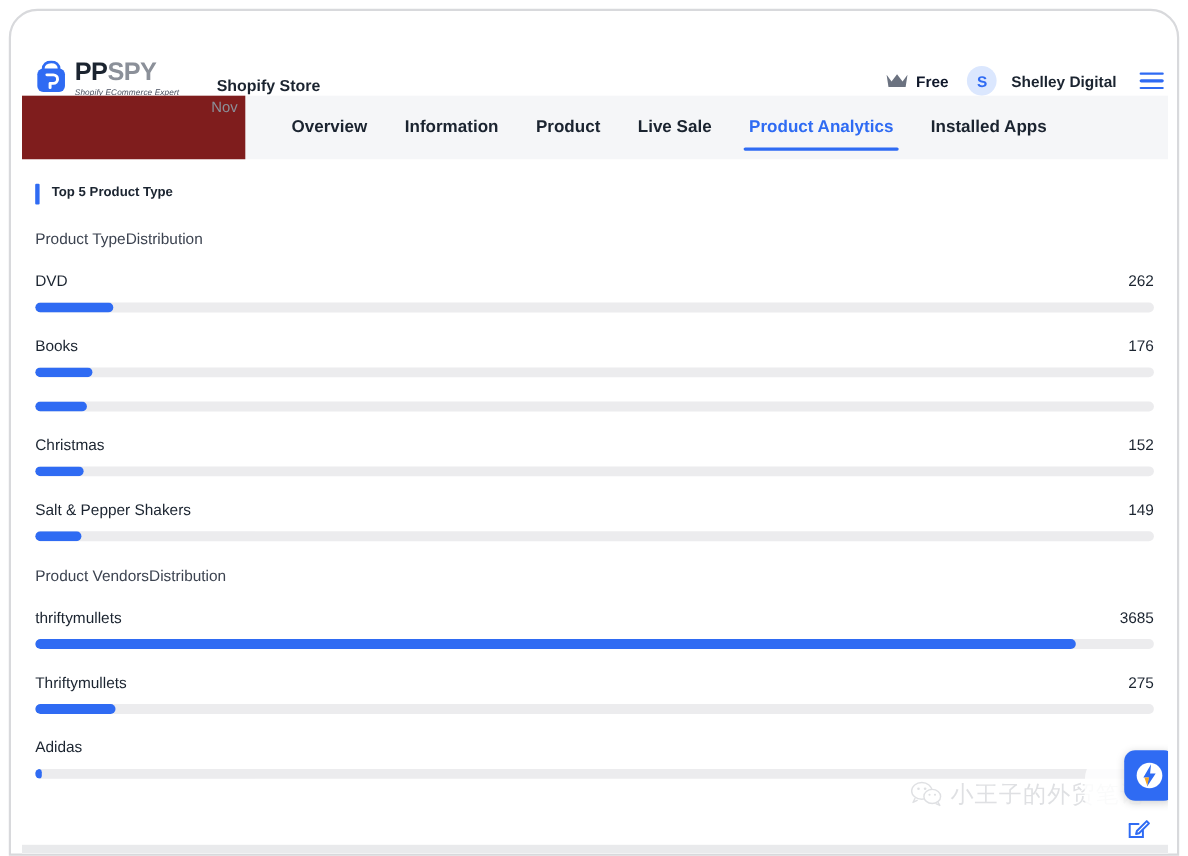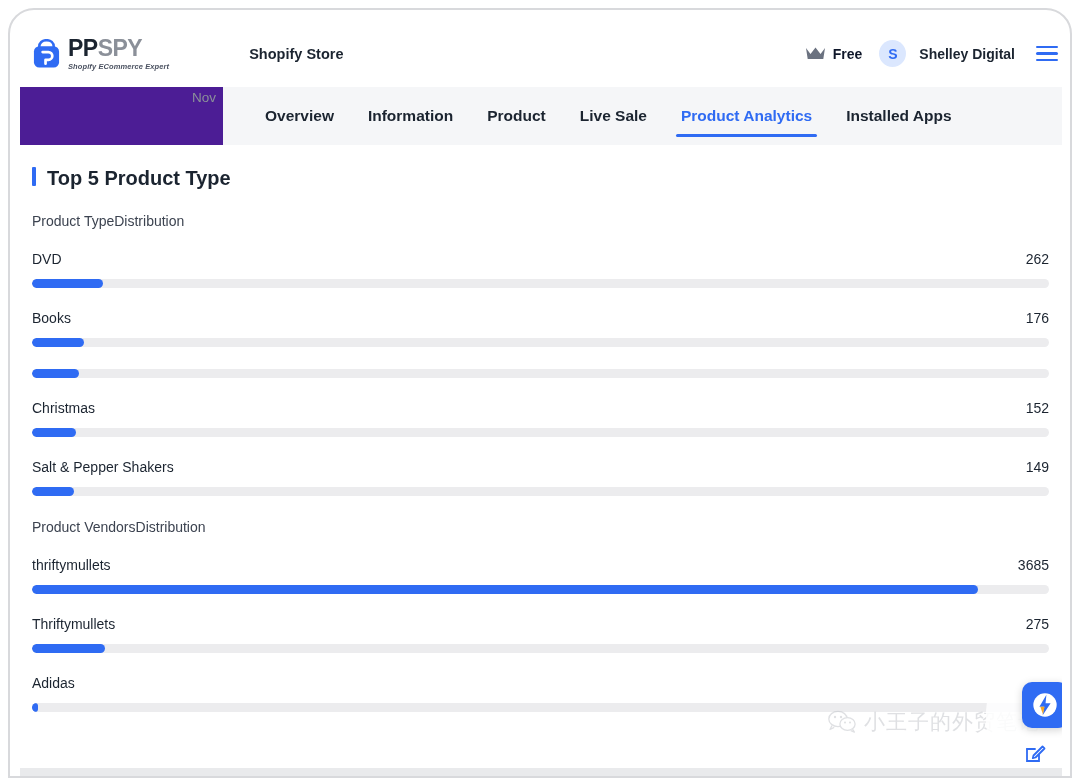--- a/index.html
+++ b/index.html
@@ -28,33 +28,32 @@
     background: #ffffff;
     overflow: hidden;
   }
 
   
   #app-header {
     position: relative;
     height: 67px;
     background: #ffffff;
     display: flex;
-    align-items: center;
+    align-items: flex-end;
     padding: 0 0 0 12px;
-    gap: 46px;
   }
   #brand-logo { display: flex; align-items: center; gap: 7px; }
   .bag-icon { width: 29px; height: 30px; display: block; }
   .logo-text-wrap { display: flex; flex-direction: column; line-height: 1; }
   .logo-word { font-size: 23px; font-weight: 700; letter-spacing: -0.5px; }
   .logo-pp { color: #1b2430; }
   .logo-spy { color: #8b9099; }
   .logo-tag {
     font-size: 7.5px; color: #4a5160; font-style: italic;
-    font-weight: 700; margin-top: 3px; letter-spacing: 0.1px;
+    font-weight: 400; margin-top: 3px; letter-spacing: 0.1px;
   }
   #store-name {
     margin-left: 34px;
     font-size: 14.5px; font-weight: 700; color: #1b2430;
   }
   #header-right {
     margin-left: auto;
     display: flex; align-items: center; gap: 11px;
     padding-right: 4px;
   }
@@ -78,21 +77,21 @@
   
   #tab-band {
     position: relative;
     height: 58px;
     background: #f5f6f8;
     display: flex;
     align-items: stretch;
   }
   #chart-stub {
     width: 203px; height: 100%;
-    background: #4c1d95;
+    background: #7f1d1d;
     position: relative;
     flex: none;
   }
   #chart-month {
     position: absolute; right: 7px; top: 3px;
     font-size: 13.5px; color: #8b9099;
   }
   #tabs {
     flex: 1;
     display: flex; align-items: center;
@@ -116,21 +115,21 @@
   
   #content {
     position: relative;
     background: #ffffff;
     padding: 0 13px 0 12px;
     height: 635px;
     overflow: hidden;
   }
   .section-title {
     display: flex; gap: 11px;
-    font-size: 20px; font-weight: 700; color: #1b2430;
+    font-size: 12px; font-weight: 700; color: #1b2430;
     padding-top: 22px;
   }
   .title-bar-accent {
     width: 4px; height: 19px; background: #2f6bf3; border-radius: 1px;
     flex: none;
   }
   .column-head {
     display: flex; justify-content: flex-start; align-items: baseline;
     font-size: 14px; color: #3c4350;
     margin-top: 23px;

